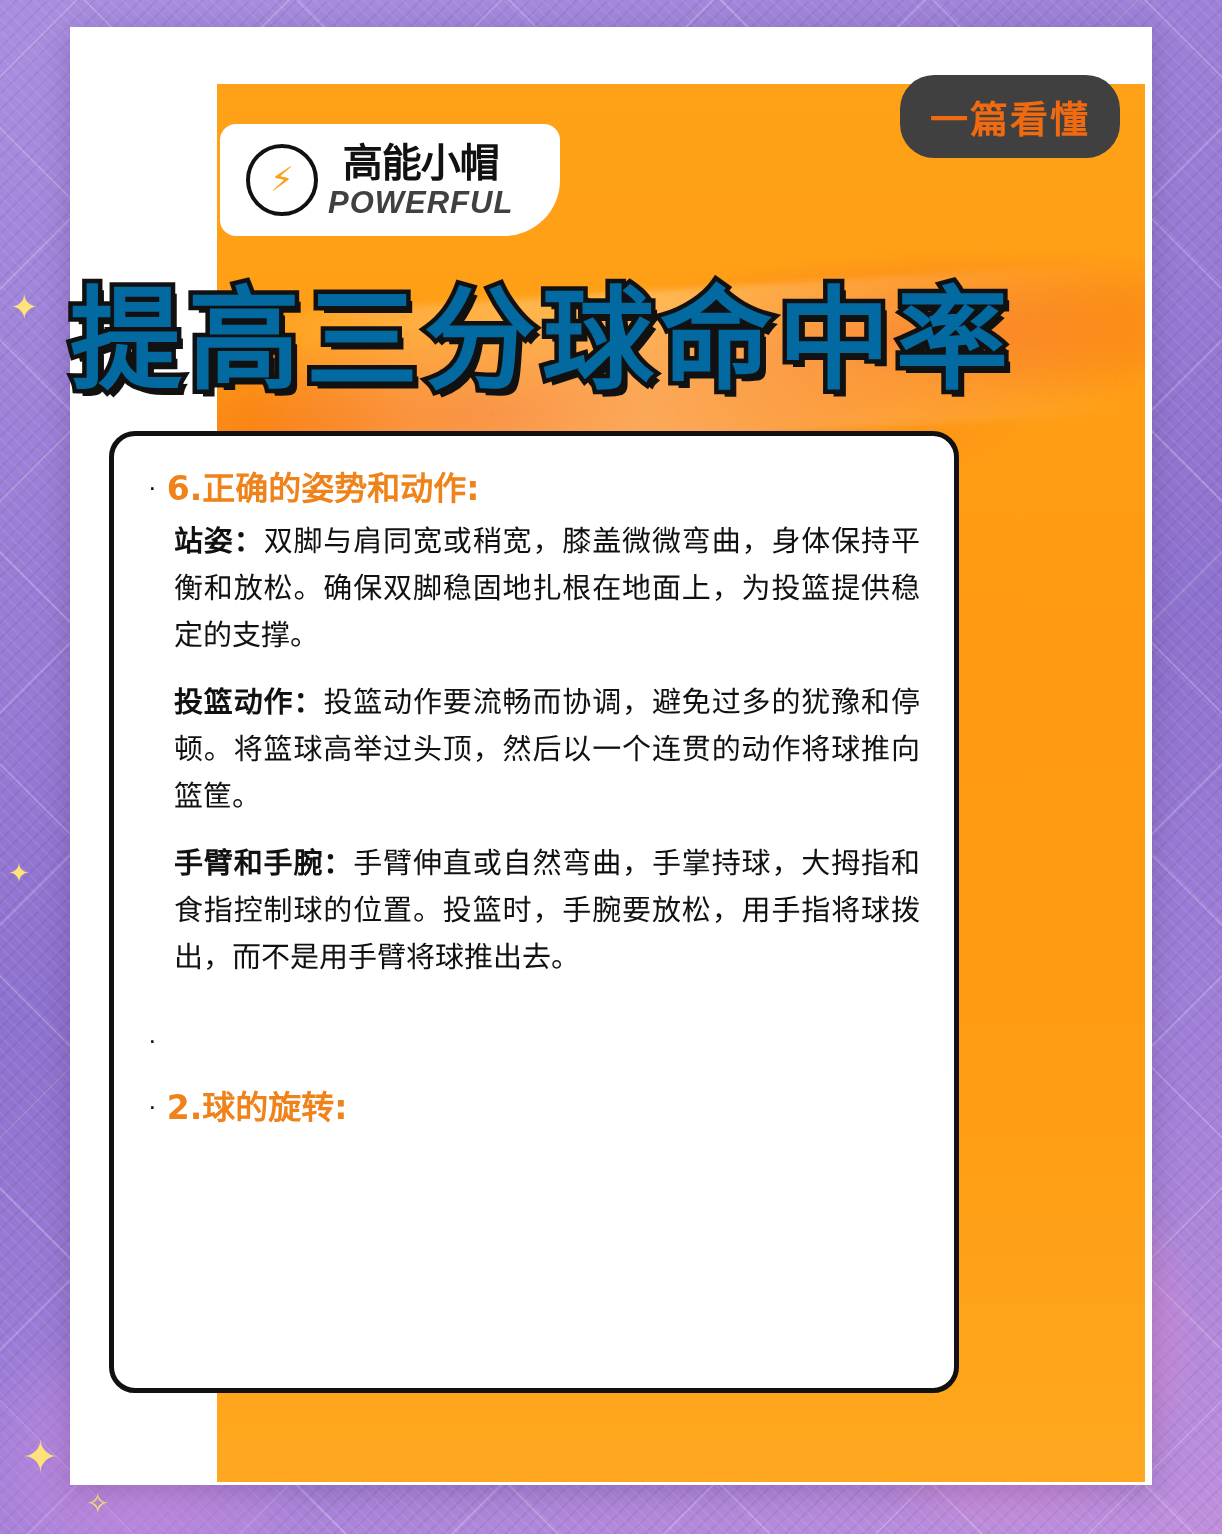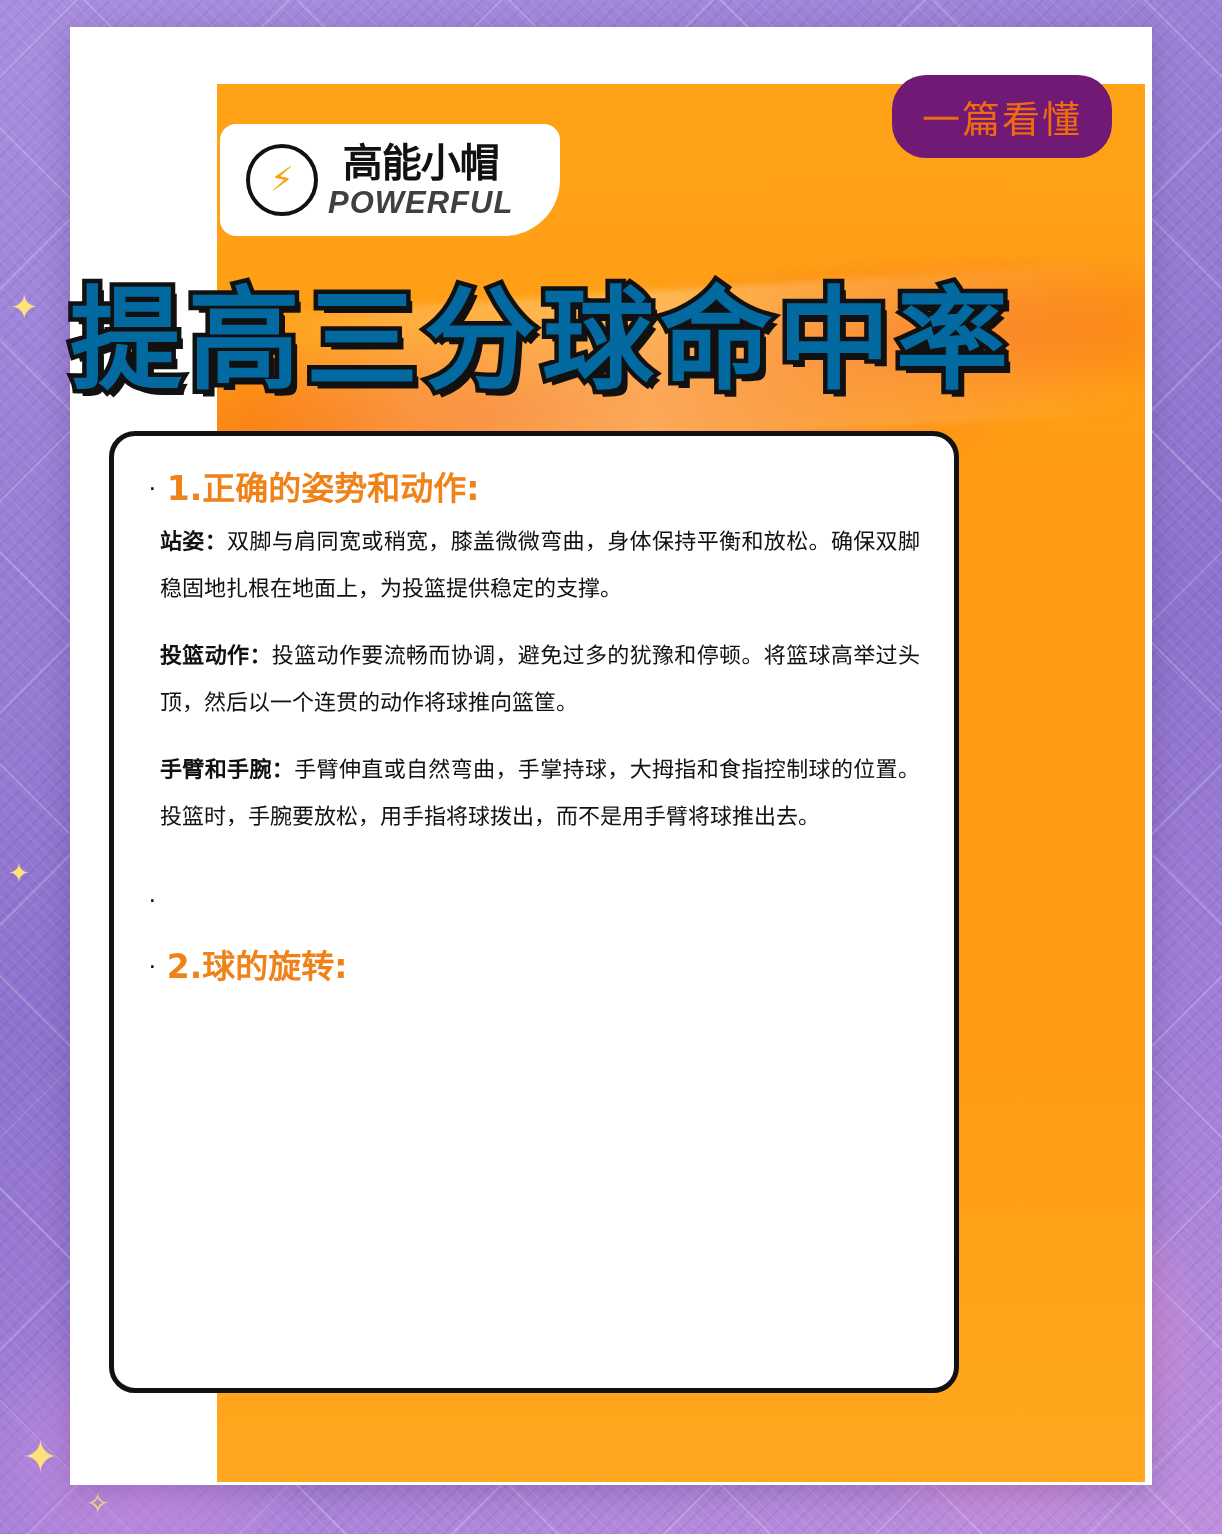--- a/index.html
+++ b/index.html
@@ -159,27 +159,27 @@
     font-style: italic;
     color: #404040;
     letter-spacing: 1px;
     margin-top: 4px;
     font-family: "Liberation Sans", sans-serif;
   }
 
   
   #badge {
     position: absolute;
-    right: 40px;
+    right: 32px;
     top: 48px;
     padding: 14px 30px;
-    background: #701a75;
+    background: #404040;
     border-radius: 34px;
     font-size: 38px;
-    font-weight: 400;
+    font-weight: 700;
     color: #f06a10;
     letter-spacing: 2px;
     font-family: "DejaVu Sans", "Liberation Sans", sans-serif;
   }
 
   
   #title {
     position: absolute;
     left: 0;
     right: 0;
@@ -225,24 +225,24 @@
   }
   .section-title {
     font-size: 33px;
     font-weight: 900;
     color: #f0821a;
     letter-spacing: 0px;
     font-family: "DejaVu Sans", "Liberation Sans", sans-serif;
     line-height: 38px;
   }
   .para {
-    font-size: 22px;
+    font-size: 29px;
     line-height: 47px;
     color: #111;
-    margin: 0 0 20px 12px;
+    margin: 0 0 20px 26px;
     text-align: justify;
     font-family: Liberation Serif, serif;
     font-weight: 500;
   }
   .para .lead {
     font-weight: 900;
   }
   .gap-sm { height: 22px; }
 </style>
 </head>
@@ -277,21 +277,21 @@
 
   <div id="badge">一篇看懂</div>
 
   <div id="title">提高三分球命中率</div>
 
   <div id="content-box">
 
     <div class="section">
       <div class="section-head">
         <span class="bullet-dot">·</span>
-        <span class="section-title">1.正确的姿势和动作:</span>
+        <span class="section-title">6.正确的姿势和动作:</span>
       </div>
       <p class="para">
         <span class="lead">站姿：</span><span>双脚与肩同宽或稍宽，膝盖微微弯曲，身体保持平衡和放松。确保双脚稳固地扎根在地面上，为投篮提供稳定的支撑。</span>
       </p>
       <p class="para">
         <span class="lead">投篮动作：</span><span>投篮动作要流畅而协调，避免过多的犹豫和停顿。将篮球高举过头顶，然后以一个连贯的动作将球推向篮筐。</span>
       </p>
       <p class="para">
         <span class="lead">手臂和手腕：</span><span>手臂伸直或自然弯曲，手掌持球，大拇指和食指控制球的位置。投篮时，手腕要放松，用手指将球拨出，而不是用手臂将球推出去。</span>
       </p>

